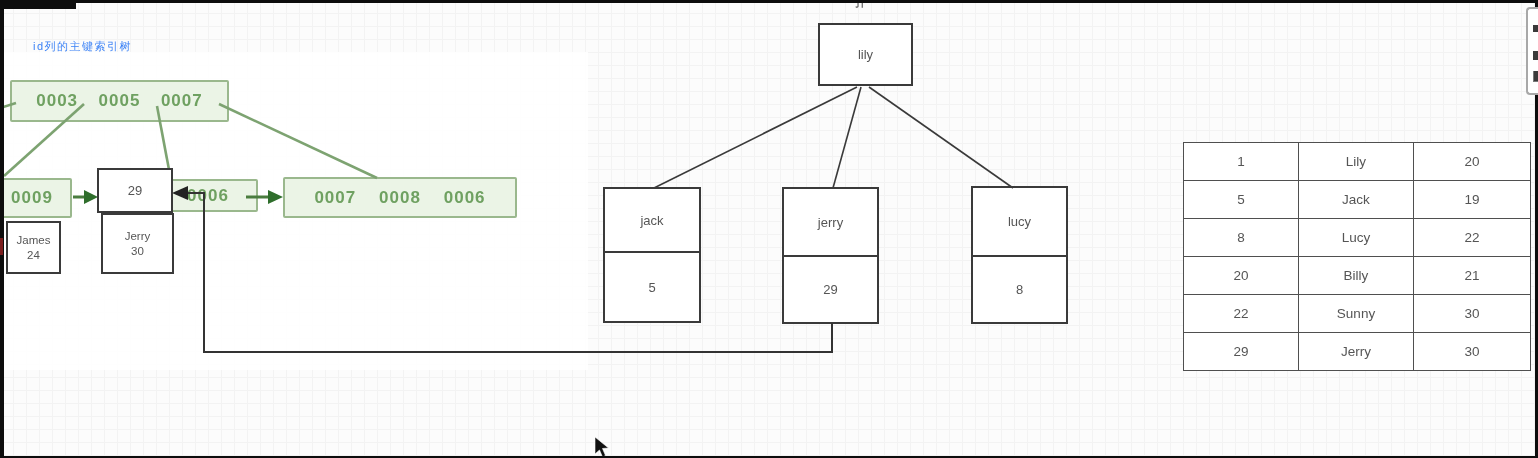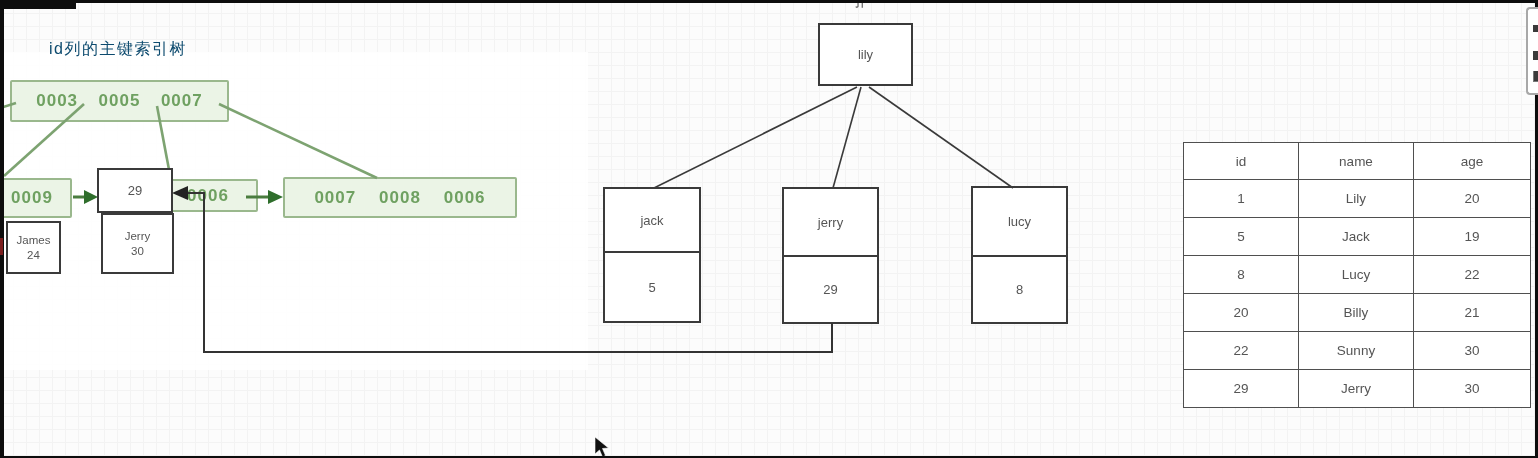--- a/index.html
+++ b/index.html
@@ -23,21 +23,21 @@
     background:rgba(255,255,255,0.88);}
   
   .frame{position:absolute;background:#0d0d0d;z-index:8;}
   .frame-top{left:0;top:0;width:1538px;height:3px;}
   .frame-notch{left:0;top:0;width:76px;height:9px;}
   .frame-left{left:0;top:0;width:4px;height:458px;}
   .frame-bottom{left:0;top:456px;width:1538px;height:2px;}
   .frame-right{left:1535px;top:0;width:3px;height:458px;}
   .red-mark{position:absolute;left:0;top:238px;width:3px;height:17px;background:#7a1d1d;z-index:9;}
 
-  .title{position:absolute;left:49px;top:39px;font-size:16px;color:#0c4a6e;
+  .title{position:absolute;left:33px;top:39px;font-size:11px;color:#3b82f6;
     letter-spacing:1.5px;z-index:4;}
   .clip-label{position:absolute;left:851px;top:0;height:9px;width:34px;overflow:hidden;z-index:4;}
   .clip-label span{display:block;font-size:15px;color:#555;margin-top:-8px;}
 
   
   .gbox{position:absolute;background:#ebf4e6;border:2px solid #9ab88d;border-radius:2px;
     display:flex;align-items:center;justify-content:space-around;
     color:#6fa161;font-weight:bold;font-size:17px;letter-spacing:1px;box-sizing:border-box;}
   .root-box{left:10px;top:80px;width:219px;height:42px;padding:4px 14px;z-index:2;}
   .leaf1{left:-8px;top:178px;width:80px;height:40px;z-index:2;}
@@ -144,25 +144,20 @@
   <div class="cell bottom">8</div>
 </div>
 
 <table class="data-table">
   <colgroup>
       <col class="col-id">
       <col class="col-name">
       <col class="col-age">
     </colgroup>
   <tbody>
-      <tr>
-    <th>id</th>
-    <th>name</th>
-    <th>age</th>
-  </tr>
   <tr>
     <td>1</td>
         <td>Lily</td>
         <td>20</td>
   </tr>
   <tr>
     <td>5</td>
         <td>Jack</td>
         <td>19</td>
   </tr>

